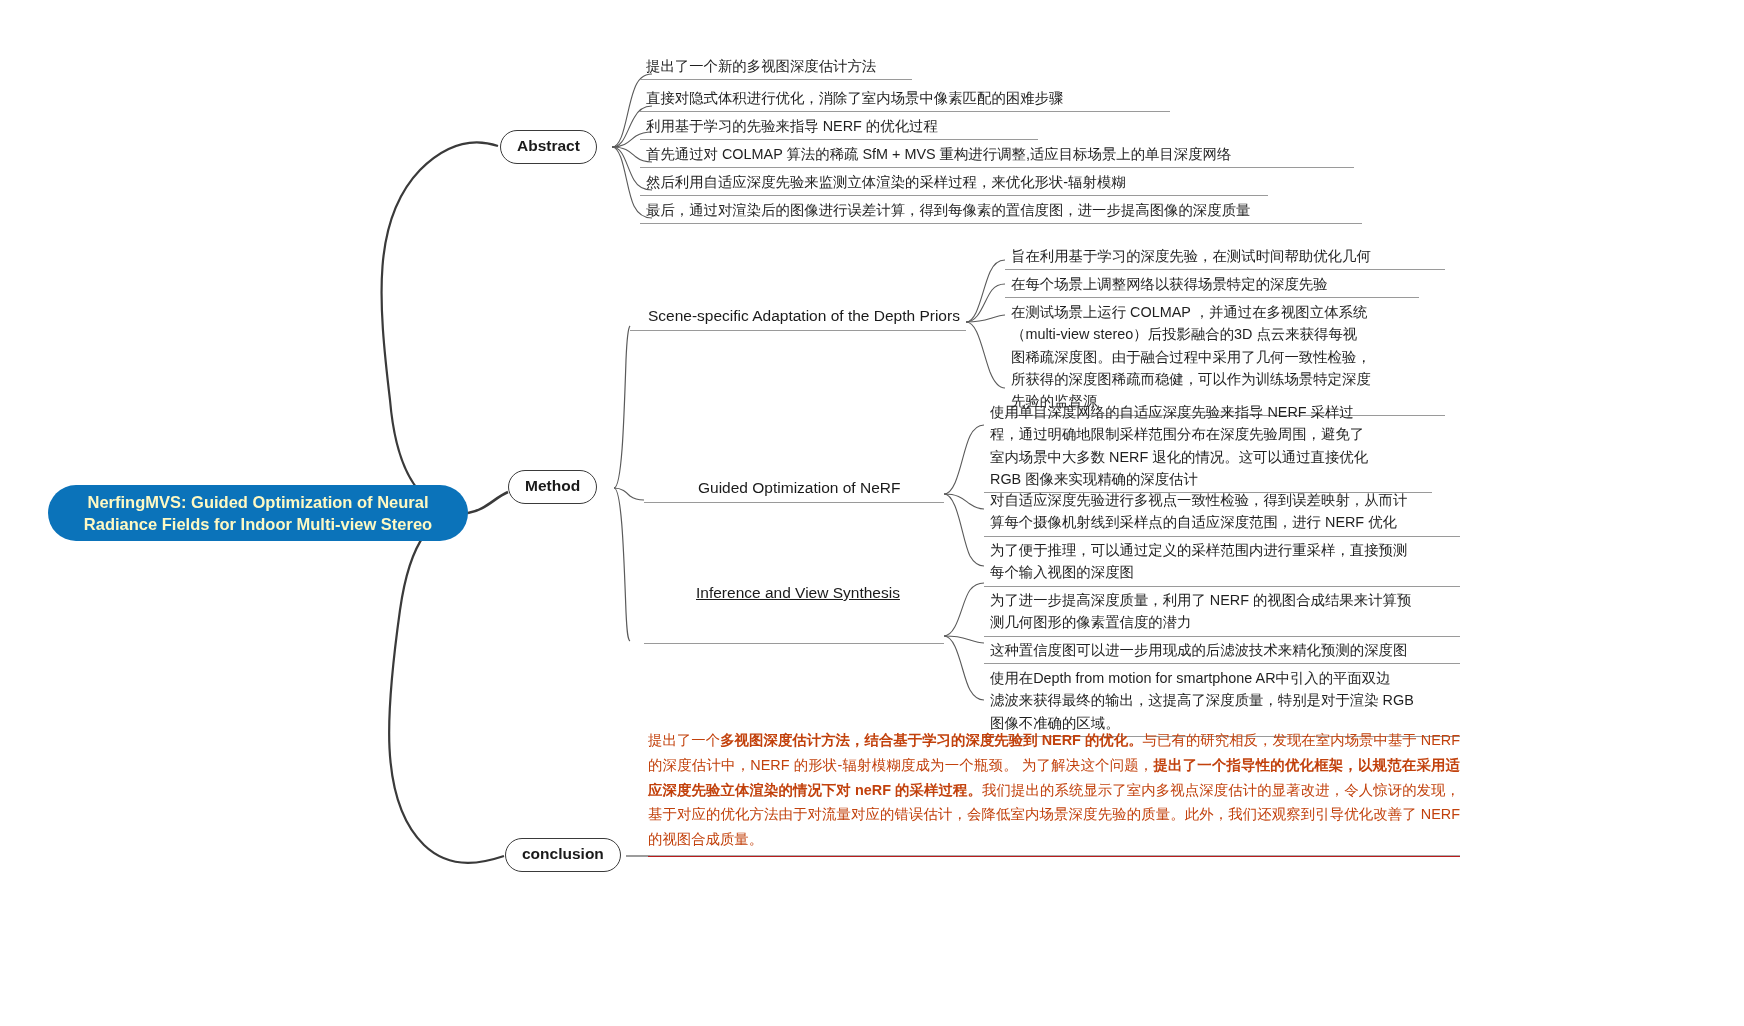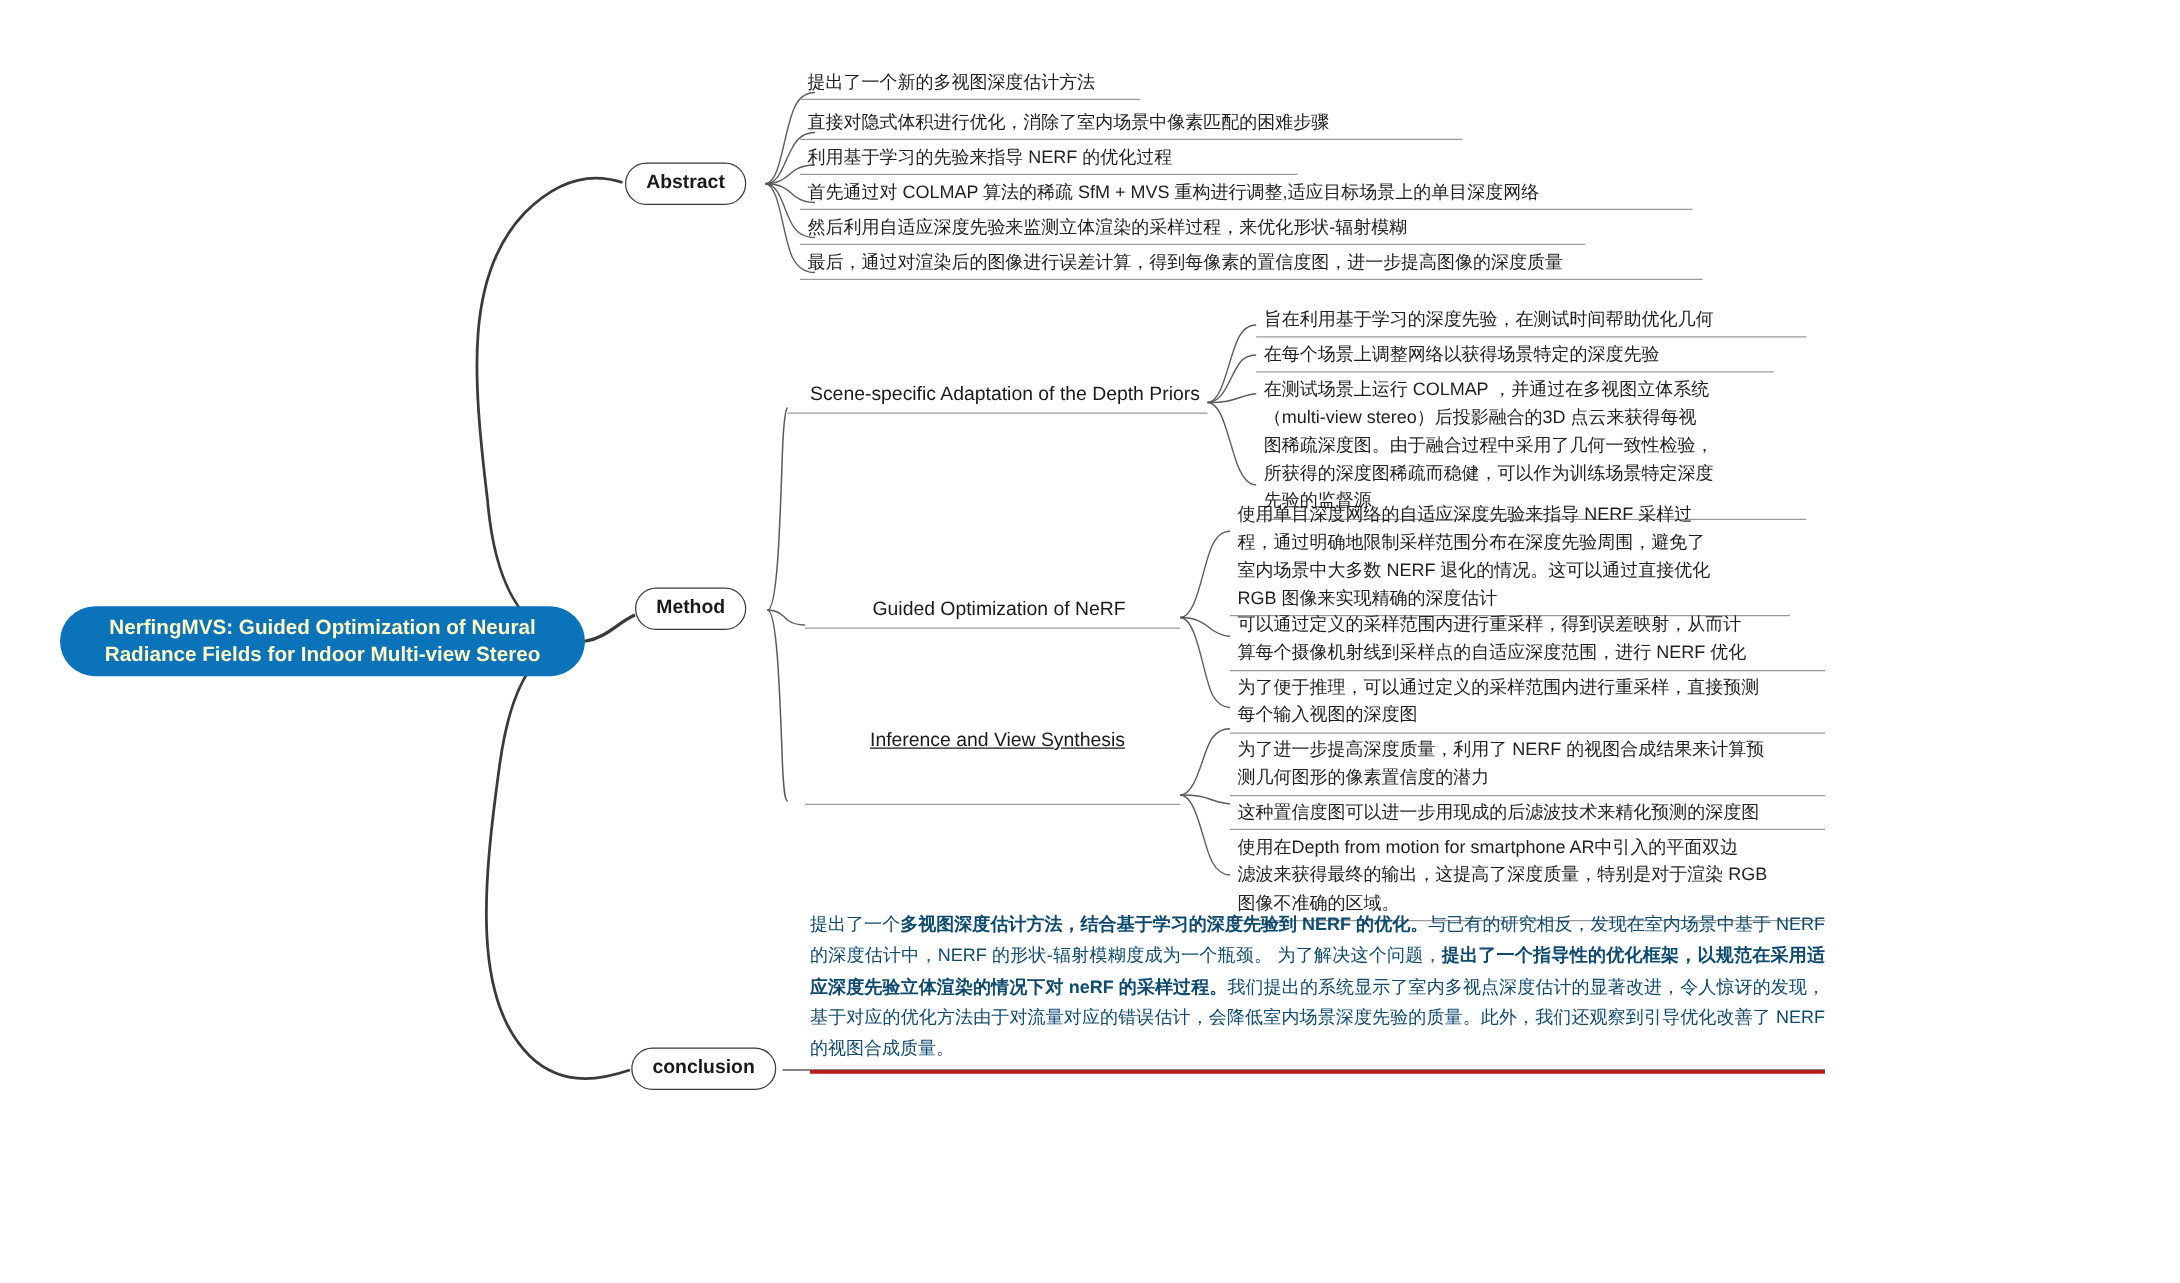--- a/index.html
+++ b/index.html
@@ -88,22 +88,22 @@
     font-family: "Liberation Sans", "DejaVu Sans", sans-serif;
   }
 
   
   #conclusion-body {
     position: absolute;
     left: 648px; top: 728px;
     width: 812px;
     font-size: 14.4px;
     line-height: 1.72;
-    color: #0c4a6e;
-    border-bottom: 3px solid #b91c1c;
+    color: #c2410c;
+    border-bottom: 1px solid #b91c1c;
     padding-bottom: 4px;
     text-align: justify;
     z-index: 3;
   }
   #conclusion-body b { font-weight: bold; }
 </style>
 </head>
 <body>
 
 <div id="canvas">
@@ -194,21 +194,21 @@
   <div class="leaf" style="left:1005px; top:300px; width:440px; white-space:pre-line;">在测试场景上运行 COLMAP ，并通过在多视图立体系统
 （multi-view stereo）后投影融合的3D 点云来获得每视
 图稀疏深度图。由于融合过程中采用了几何一致性检验，
 所获得的深度图稀疏而稳健，可以作为训练场景特定深度
 先验的监督源</div>
 
   <div class="leaf" style="left:984px; top:400px; width:448px; white-space:pre-line;">使用单目深度网络的自适应深度先验来指导 NERF 采样过
 程，通过明确地限制采样范围分布在深度先验周围，避免了
 室内场景中大多数 NERF 退化的情况。这可以通过直接优化
 RGB 图像来实现精确的深度估计</div>
-  <div class="leaf" style="left:984px; top:488px; width:476px; white-space:pre-line;">可以通过定义的采样范围内进行重采样，得到误差映射，从而计
+  <div class="leaf" style="left:984px; top:488px; width:476px; white-space:pre-line;">对自适应深度先验进行多视点一致性检验，得到误差映射，从而计
 算每个摄像机射线到采样点的自适应深度范围，进行 NERF 优化</div>
   <div class="leaf" style="left:984px; top:538px; width:476px; white-space:pre-line;">为了便于推理，可以通过定义的采样范围内进行重采样，直接预测
 每个输入视图的深度图</div>
 
   <div class="leaf" style="left:984px; top:588px; width:476px; white-space:pre-line;">为了进一步提高深度质量，利用了 NERF 的视图合成结果来计算预
 测几何图形的像素置信度的潜力</div>
   <div class="leaf" style="left:984px; top:638px; width:476px; white-space:pre-line;">这种置信度图可以进一步用现成的后滤波技术来精化预测的深度图</div>
   <div class="leaf" style="left:984px; top:666px; width:476px; white-space:pre-line;">使用在Depth from motion for smartphone AR中引入的平面双边
 滤波来获得最终的输出，这提高了深度质量，特别是对于渲染 RGB
 图像不准确的区域。</div>

